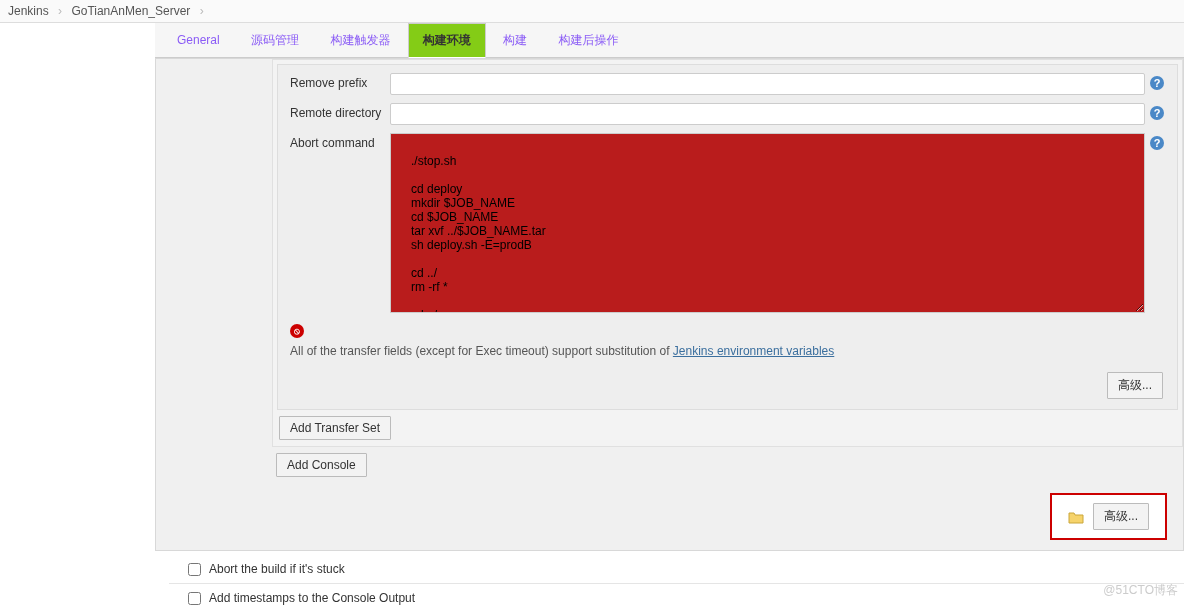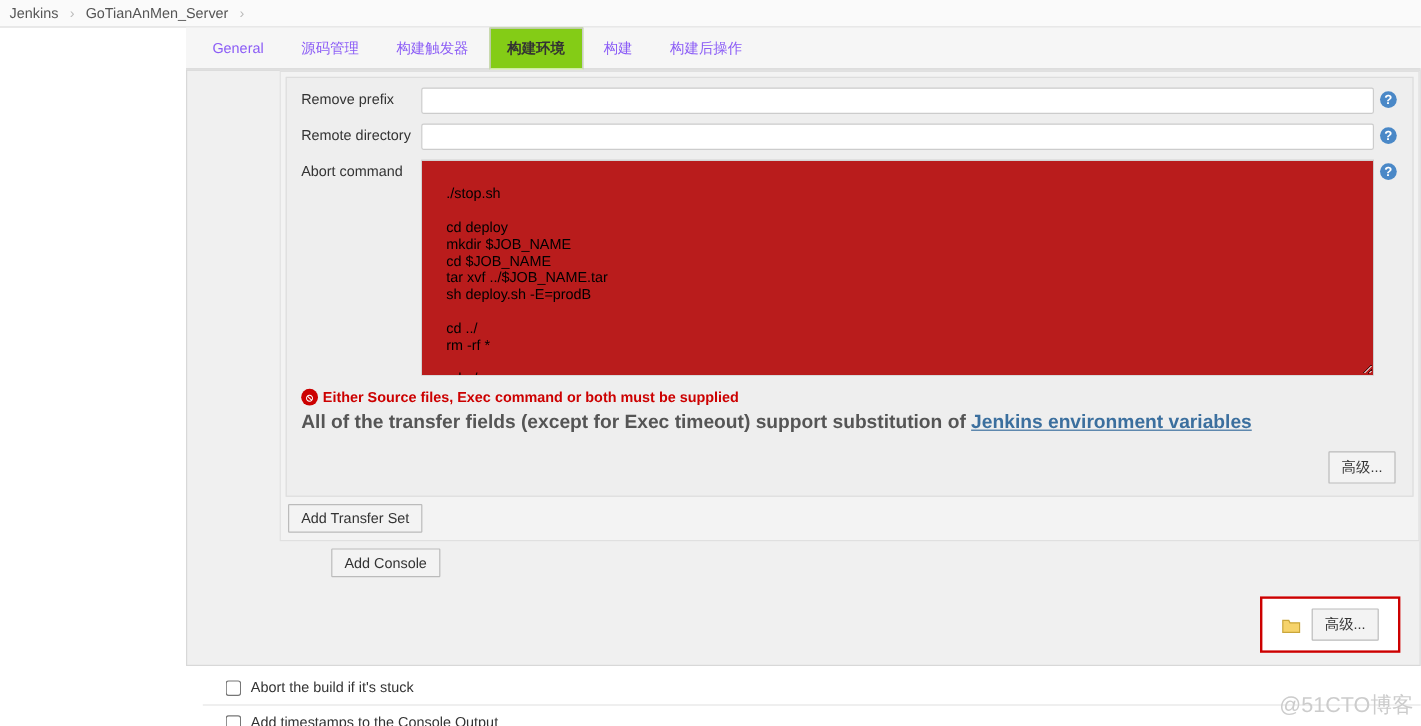--- a/index.html
+++ b/index.html
@@ -5,45 +5,45 @@
 * { margin:0; padding:0; box-sizing:border-box; font-family:Helvetica,Arial,sans-serif; }
 body { background:#fff; font-size:12px; color:#333; width:1184px; }
 .breadcrumb { background:#fafafa; border-bottom:1px solid #ddd; padding:4px 8px; font-size:12px; color:#555; }
 .breadcrumb .sep { margin:0 6px; color:#bbb; }
 .breadcrumb span.bc { cursor:pointer; }
 .tabbar { background:#f6f6f6; border-bottom:1px solid #ccc; padding:0 8px; margin-left:155px; }
 .tab { display:inline-block; padding:8px 14px; color:#8b5cf6; font-size:12px; cursor:pointer; }
 .tab.active { background:#84cc16; border:1px solid #ccc; border-bottom:1px solid #fff; margin-bottom:-1px; font-weight:bold; color:#333; }
 .main { margin-left:155px; padding:0; }
 .section-box { background:#f0f0f0; border:1px solid #d8d8d8; margin:0; padding:0; }
-.inner-gray { background:#f3f3f3; margin:0 0 0 77px; border:1px solid #e0e0e0; }
+.inner-gray { background:#f3f3f3; margin:0 0 0 116px; border:1px solid #e0e0e0; }
 .transfer-box { background:#eee; margin:4px; padding:4px; border:1px solid #ddd; }
 .fieldrow { display:flex; align-items:flex-start; padding:4px 8px; }
 .fieldlabel { width:100px; color:#333; font-size:12px; padding-top:3px; }
 .fieldinput { flex:1; }
 .fieldinput input { width:100%; padding:3px 4px; border:1px solid #ccc; font-size:12px; background:#fff; border-radius:2px; }
 .fieldinput textarea { width:100%; height:180px; padding:20px; border:1px solid #ccc; font-size:12px; font-family:inherit; resize:both; background:#b91c1c; }
 .helpicon { width:16px; height:16px; margin-left:4px; margin-top:2px; }
 .helpicon svg { width:16px; height:16px; }
 .error { color:#c00; font-weight:bold; padding:4px 8px; display:flex; align-items:center; gap:4px; }
 .stopicon { display:inline-flex; width:14px; height:14px; background:#c00; border-radius:50%; color:#fff; align-items:center; justify-content:center; font-size:9px; font-weight:bold; }
-.helptext { padding:2px 8px 8px 8px; color:#555; font-size:16px;font-weight:bold; }
+.helptext { padding:2px 8px 8px 8px; color:#555; font-size:12px; }
 .helptext a { color:#3b6f9e; text-decoration:underline; }
 .btn { background:#f3f3f3; border:1px solid #bbb; border-radius:1px; padding:4px 10px; font-size:12px; cursor:pointer; color:#333; }
 .right { text-align:right; padding:6px 10px; }
 .add-transfer { margin:6px; }
 .add-server { margin:6px; }
 .advanced-box { text-align:right; padding:8px 16px; border:2px solid #c00; display:inline-block; float:right; margin:10px 16px 10px 0; background:#fff; }
 .folder-icon { display:inline-block; width:16px; height:14px; vertical-align:middle; margin-right:6px; }
 .clear { clear:both; }
 .checkboxes { padding:6px 0 6px 14px; background:#fff; }
 .cbrow { padding:5px 0; font-size:12px; display:flex; align-items:center;margin-left:19px; }
 .cbrow input[type=checkbox] { margin-right:8px; }
 hr.sep { border:none; border-top:1px solid #e5e5e5; margin:2px 0; }
-.watermark { position:fixed; right:6px; bottom:6px; color:#ccc; font-size:18px; }
+.watermark { position:fixed; right:6px; bottom:6px; color:#ccc; font-size:12px; }
 </style>
 </head>
 <body>
 
 <div class="breadcrumb">
   <span class="bc">Jenkins</span>
   <span class="sep">›</span>
   <span class="bc">GoTianAnMen_Server</span>
   <span class="sep">›</span>
 </div>
@@ -102,21 +102,20 @@
           <div class="helpicon">
             <svg viewBox="0 0 16 16">
                 <circle cx="8" cy="8" r="7" fill="#4a88c7"></circle>
                 <text x="8" y="12" text-anchor="middle" fill="#fff" font-size="11" font-weight="bold">?</text>
               </svg>
           </div>
         </div>
 
         <div class="error">
           <span class="stopicon">⦸</span>
-          <span>Either Source files, Exec command or both must be supplied</span>
         </div>
         <div class="helptext">
           <span>All of the transfer fields (except for Exec timeout) support substitution of </span><a href="#">Jenkins environment variables</a>
         </div>
         <div class="right">
           <button class="btn">高级...</button>
         </div>
       </div>
 
       <div class="add-transfer">

